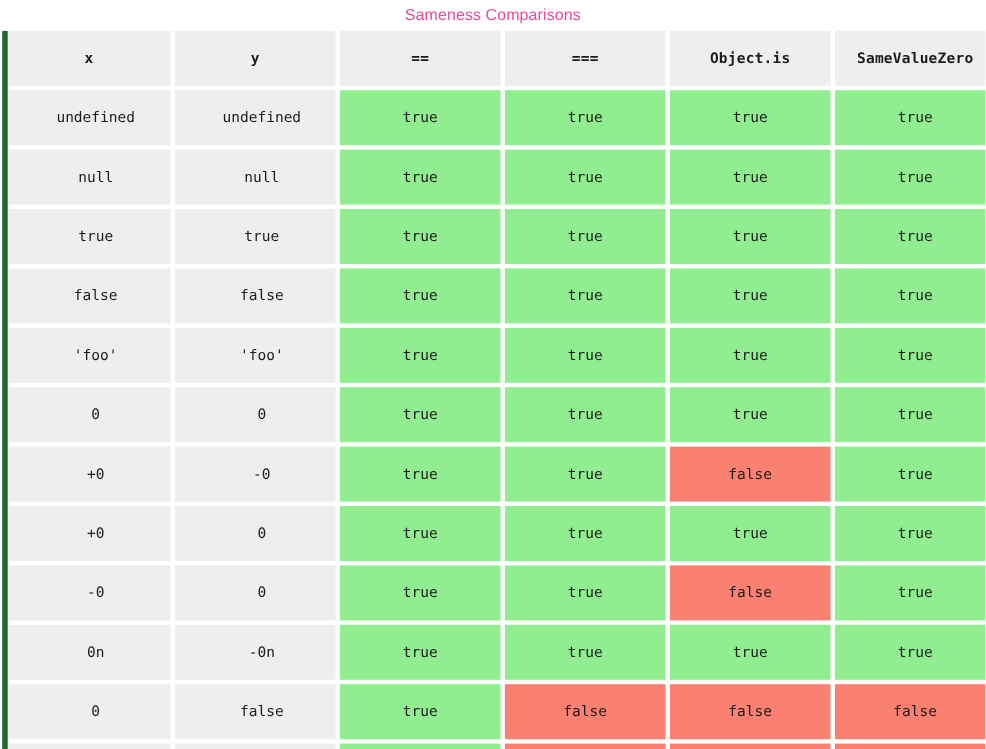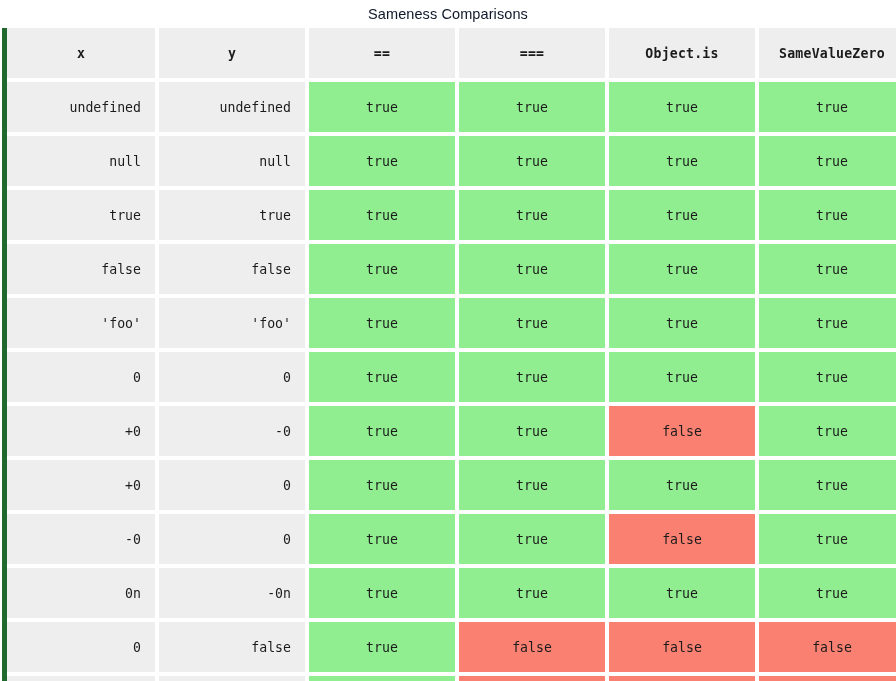--- a/index.html
+++ b/index.html
@@ -19,21 +19,21 @@
     width: 896px;
     height: 681px;
     box-sizing: border-box;
     overflow: hidden;
   }
 
   .table-title {
     text-align: center;
     font-family: "Liberation Sans", sans-serif;
     font-size: 14.5px;
-    color: #0f172a;
+    color: #ec4899;
     line-height: 28px;
     height: 28px;
     font-weight: 400;
     letter-spacing: 0.1px;
   }
 
   .table-wrap {
     position: relative;
     width: 896px;
     height: 653px;
@@ -80,21 +80,21 @@
     vertical-align: middle;
     letter-spacing: 0.2px;
   }
 
   table.sameness td {
     height: 50px;
     vertical-align: middle;
   }
 
   table.sameness td.val {
-    text-align: right;
+    text-align: center;
     padding-left: 26px;
   }
 
   table.sameness td.res {
     text-align: center;
   }
 
   table.sameness td.res.t {
     background: #90ee90;
   }

